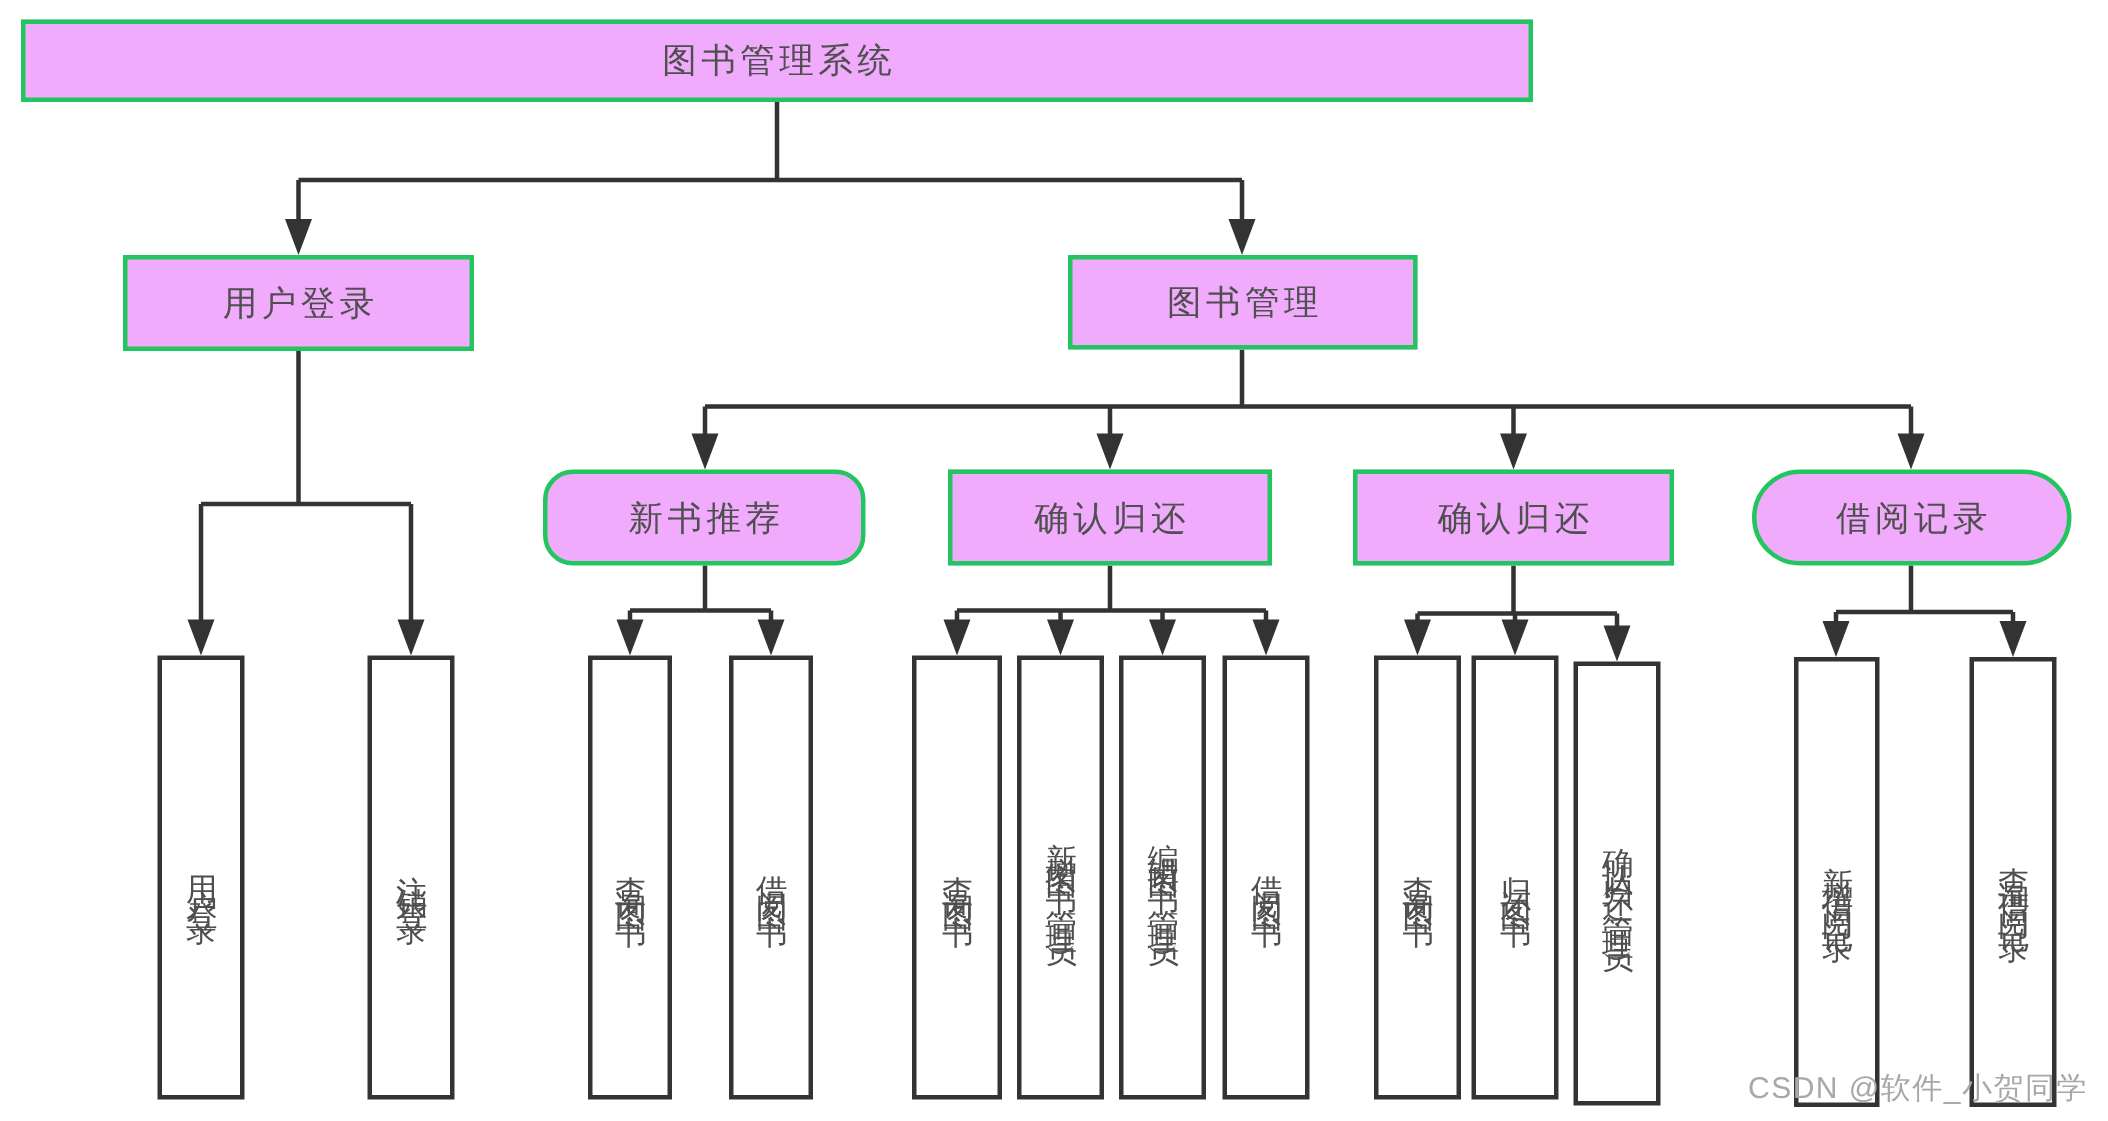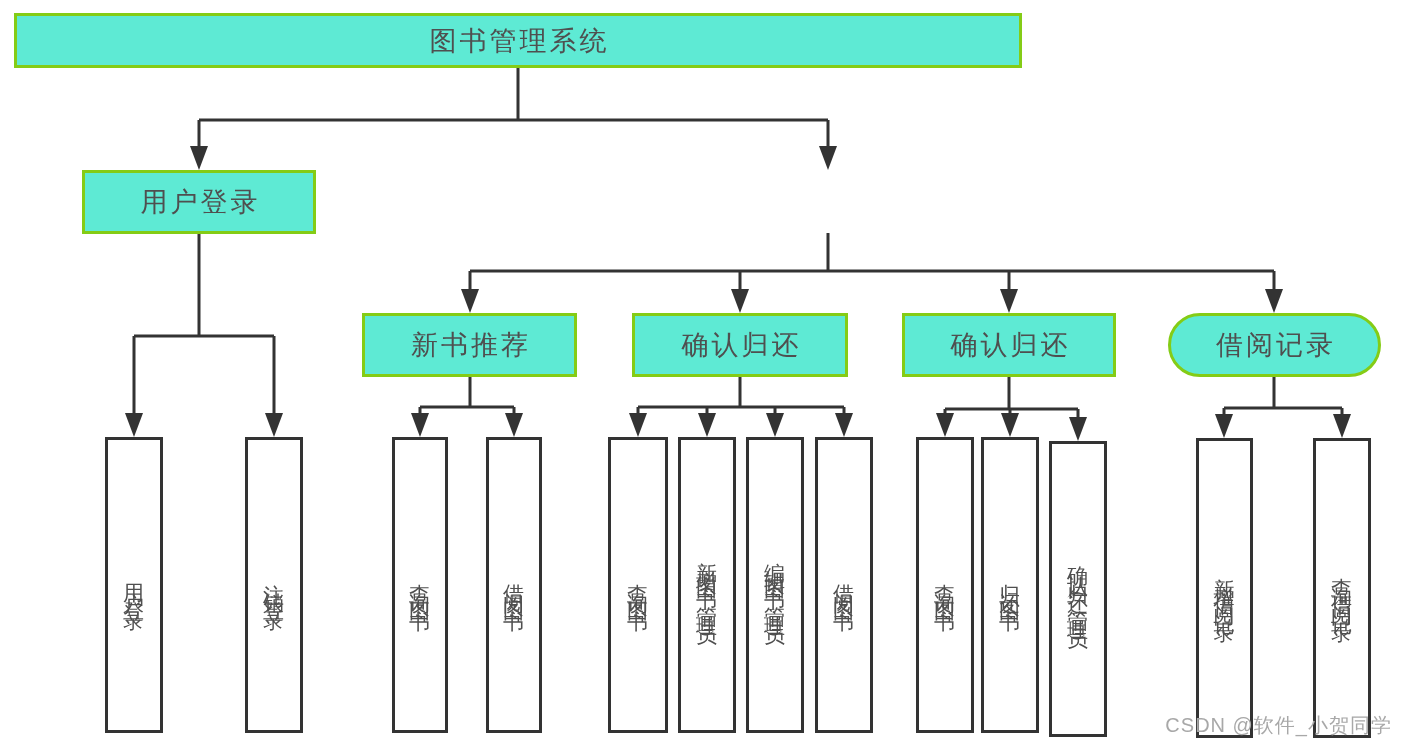--- a/index.html
+++ b/index.html
@@ -13,26 +13,26 @@
   }
   #connectors {
     position: absolute;
     left: 0; top: 0;
     width: 1405px; height: 747px;
     pointer-events: none;
   }
   .hbox {
     position: absolute;
     box-sizing: border-box;
-    border: 3px solid #84cc16;
-    background: #5eead4;
+    border: 3px solid #22c55e;
+    background: #f0abfc;
     display: flex;
     align-items: center;
     justify-content: center;
-    font-size: 27px;
+    font-size: 23px;
     letter-spacing: 3px;
     text-indent: 3px;
     color: #4f4f4f;
     white-space: nowrap;
   }
   .vbox {
     position: absolute;
     box-sizing: border-box;
     border: 3px solid #333333;
     background: #ffffff;
@@ -99,22 +99,23 @@
       <polygon points="1001,413 1019,413 1010,437"></polygon>
       <polygon points="1069,417 1087,417 1078,441"></polygon>
       <polygon points="1215,414 1233,414 1224,438"></polygon>
       <polygon points="1333,414 1351,414 1342,438"></polygon>
     </g>
   </svg>
 
   <div class="hbox" style="left:14px; top:13px; width:1008px; height:55px;">图书管理系统</div>
 
   <div class="hbox" style="left:82px; top:170px; width:234px; height:64px;">用户登录</div>
+  <div class="hbox" style="left:712px; top:170px; width:233px; height:63px;">图书管理</div>
 
-  <div class="hbox" style="left:362px; top:313px; width:215px; height:64px;">新书推荐</div>
+  <div class="hbox" style="left:362px; top:313px; width:215px; height:64px;border-radius:20px;">新书推荐</div>
   <div class="hbox" style="left:632px; top:313px; width:216px; height:64px;">确认归还</div>
   <div class="hbox" style="left:902px; top:313px; width:214px; height:64px;">确认归还</div>
   <div class="hbox" style="left:1168px; top:313px; width:213px; height:64px;border-radius:32px;">借阅记录</div>
 
   <div class="vbox" style="left:105px; top:437px; width:58px; height:296px;">
     <span>用户登录</span>
   </div>
   <div class="vbox" style="left:245px; top:437px; width:58px; height:296px;">
     <span>注销登录</span>
   </div>

